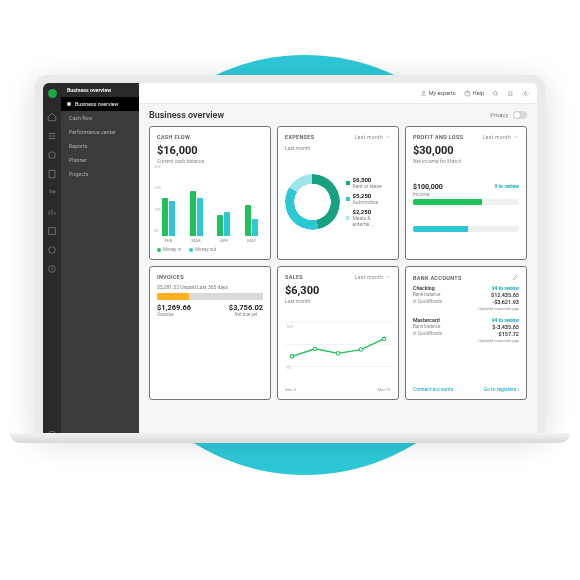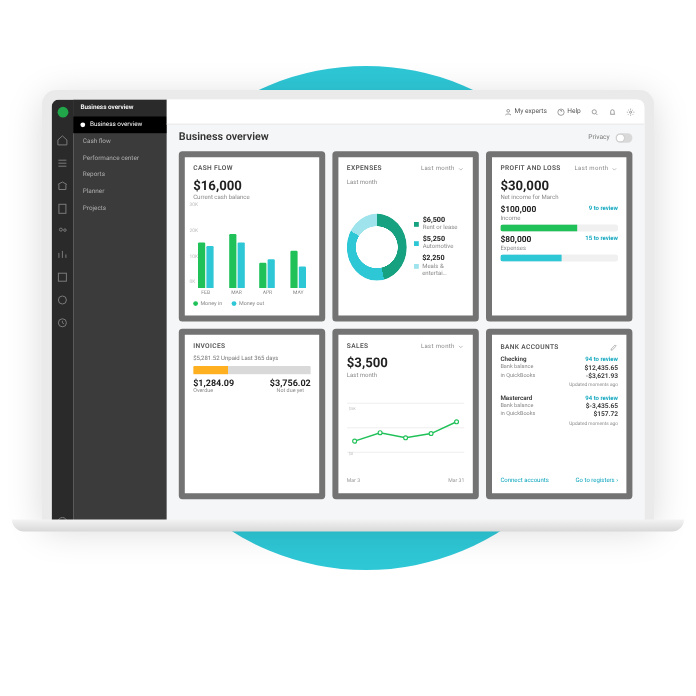--- a/index.html
+++ b/index.html
@@ -23,21 +23,21 @@
   .main{flex:1;display:flex;flex-direction:column;background:#f5f6f7}
   .topbar{height:20px;background:#fff;border-bottom:1px solid #e9e9e9;display:flex;align-items:center;justify-content:flex-end;padding:0 8px;gap:8px;font-size:5.5px;color:#555}
   .topbar .itm{display:flex;align-items:center;gap:2px}
   .mini-ic{width:7px;height:7px}
   .mini-ic svg{width:100%;height:100%;stroke:#777;fill:none;stroke-width:2}
   .titlebar{display:flex;align-items:center;justify-content:space-between;padding:6px 10px;font-size:9px;font-weight:600;color:#333}
   .priv{display:flex;align-items:center;gap:5px;font-size:5.5px;font-weight:400;color:#777}
   .toggle{width:14px;height:8px;border-radius:5px;background:#d9d9d9;position:relative}
   .toggle::after{content:"";position:absolute;width:6px;height:6px;border-radius:50%;background:#fff;left:1px;top:1px;box-shadow:0 0 1px rgba(0,0,0,.3)}
   .grid{display:grid;grid-template-columns:repeat(3,1fr);gap:6px;padding:0 10px 10px}
-  .card{background:#fff;border:5px solid #737373;border-radius:3px;padding:7px;display:flex;flex-direction:column;min-height:118px;color:#333}
+  .card{background:#fff;border:1px solid #737373;border-radius:3px;padding:7px;display:flex;flex-direction:column;min-height:118px;color:#333}
   .card-h{display:flex;justify-content:space-between;align-items:center;font-size:5.5px;letter-spacing:.3px;color:#555;font-weight:600;margin-bottom:4px}
   .sel{color:#888;font-size:5px;font-weight:400;display:flex;align-items:center;gap:2px}
   .big{font-size:11px;font-weight:700;color:#222}
   .sub{font-size:5px;color:#888;margin-top:1px}
 
   
   .cf-chart{flex:1;display:flex;align-items:flex-end;gap:5px;padding:6px 0 2px;position:relative}
   .cf-yax{position:absolute;left:-3px;top:0;bottom:12px;display:flex;flex-direction:column;justify-content:space-between;font-size:4px;color:#bbb}
   .cf-group{display:flex;flex-direction:column;align-items:center;gap:2px;flex:1}
   .cf-bars{display:flex;gap:1px;align-items:flex-end;height:52px}
@@ -49,21 +49,21 @@
   
   .donut-wrap{display:flex;gap:6px;flex:1;align-items:center}
   .donut{width:56px;height:56px;border-radius:50%}
   .exp-list{display:flex;flex-direction:column;gap:3px;font-size:5px}
   .exp-row{display:flex;align-items:center;gap:3px}
   .sq{width:4px;height:4px}
   .exp-val{font-weight:700;font-size:6px;color:#222}
   .exp-lab{color:#888}
 
   
-  .pl-row{margin-top:3px}
+  .pl-row{margin-top:19px}
   .pl-top{display:flex;justify-content:space-between;font-size:5px}
   .pl-amt{font-weight:700;font-size:7px;color:#222}
   .pl-rev{color:#0aa4bc;font-weight:600}
   .pl-bar{height:6px;background:#f0f0f0;border-radius:2px;margin-top:2px;position:relative;overflow:hidden}
   .pl-fill{position:absolute;left:0;top:0;bottom:0}
 
   
   .inv-sec{margin-bottom:8px}
   .inv-head{font-size:5px;color:#777;margin-bottom:3px}
   .inv-bar{height:7px;display:flex;border-radius:1px;overflow:hidden;margin-bottom:3px}
@@ -282,64 +282,60 @@
             <div class="pl-row">
               <div class="pl-top">
                   <span><span class="pl-amt">$100,000</span><br><span style="color:#888">Income</span></span>
                   <span class="pl-rev">9 to review</span>
                 </div>
               <div class="pl-bar">
                   <div class="pl-fill" id="plf1" style="width: 65%; background: rgb(33, 193, 90);"></div>
                 </div>
             </div>
             <div class="pl-row">
-              <div class="pl-top">
-                  <span><span class="pl-amt">$80,000</span><br><span style="color:#888">Expenses</span></span>
-                  <span class="pl-rev">15 to review</span>
-                </div>
               <div class="pl-bar">
                   <div class="pl-fill" id="plf2" style="width: 52%; background: rgb(46, 199, 214);"></div>
                 </div>
             </div>
           </div>
 
           <div class="card">
             <div class="card-h">
                 <span>INVOICES</span>
               </div>
             <div class="inv-sec">
               <div class="inv-head">$5,281.52 Unpaid  Last 365 days</div>
               <div class="inv-bar">
                   <div class="inv-seg" style="background:#ffb020;width:30%"></div>
                   <div class="inv-seg" style="background:#d9d9d9;width:70%"></div>
                 </div>
               <div class="inv-row">
                   <div>
-                    <div class="inv-amt">$1,284.09</div>
+                    <div class="inv-amt">$1,269.66</div>
                     <div class="inv-lab">Overdue</div>
                   </div>
                   <div style="text-align:center">
                     <div class="inv-amt">$3,756.02</div>
                     <div class="inv-lab">Not due yet</div>
                   </div>
                 </div>
             </div>
           </div>
 
           <div class="card">
             <div class="card-h">
               <span>SALES</span>
               <span class="sel">
                   <span>Last month</span>
                   <span class="chev"><svg viewBox="0 0 24 24">
                       <path d="M6 9l6 6 6-6"></path>
                     </svg></span>
                 </span>
             </div>
-            <div class="big">$3,500</div>
+            <div class="big">$6,300</div>
             <div class="sub">Last month</div>
             <div class="sales-chart">
               <svg viewBox="0 0 120 55" id="sales-svg">
                   <line x1="0" x2="120" y1="0" y2="0" stroke="#eee"></line>
                   <line x1="0" x2="120" y1="25" y2="25" stroke="#eee"></line>
                   <line x1="0" x2="120" y1="50" y2="50" stroke="#eee"></line>
                   <text x="2" y="7" font-size="4" fill="#bbb">$5K</text>
                   <text x="2" y="53" font-size="4" fill="#bbb">$0</text>
                   <path d="M8,38.68 L34,30.08 L60,35.24 L86,30.94 L112,18.900000000000002" stroke="#21c15a" fill="none" stroke-width="1.5"></path>
                   <circle cx="8" cy="38.68" r="2" fill="#fff" stroke="#21c15a" stroke-width="1.2"></circle>

